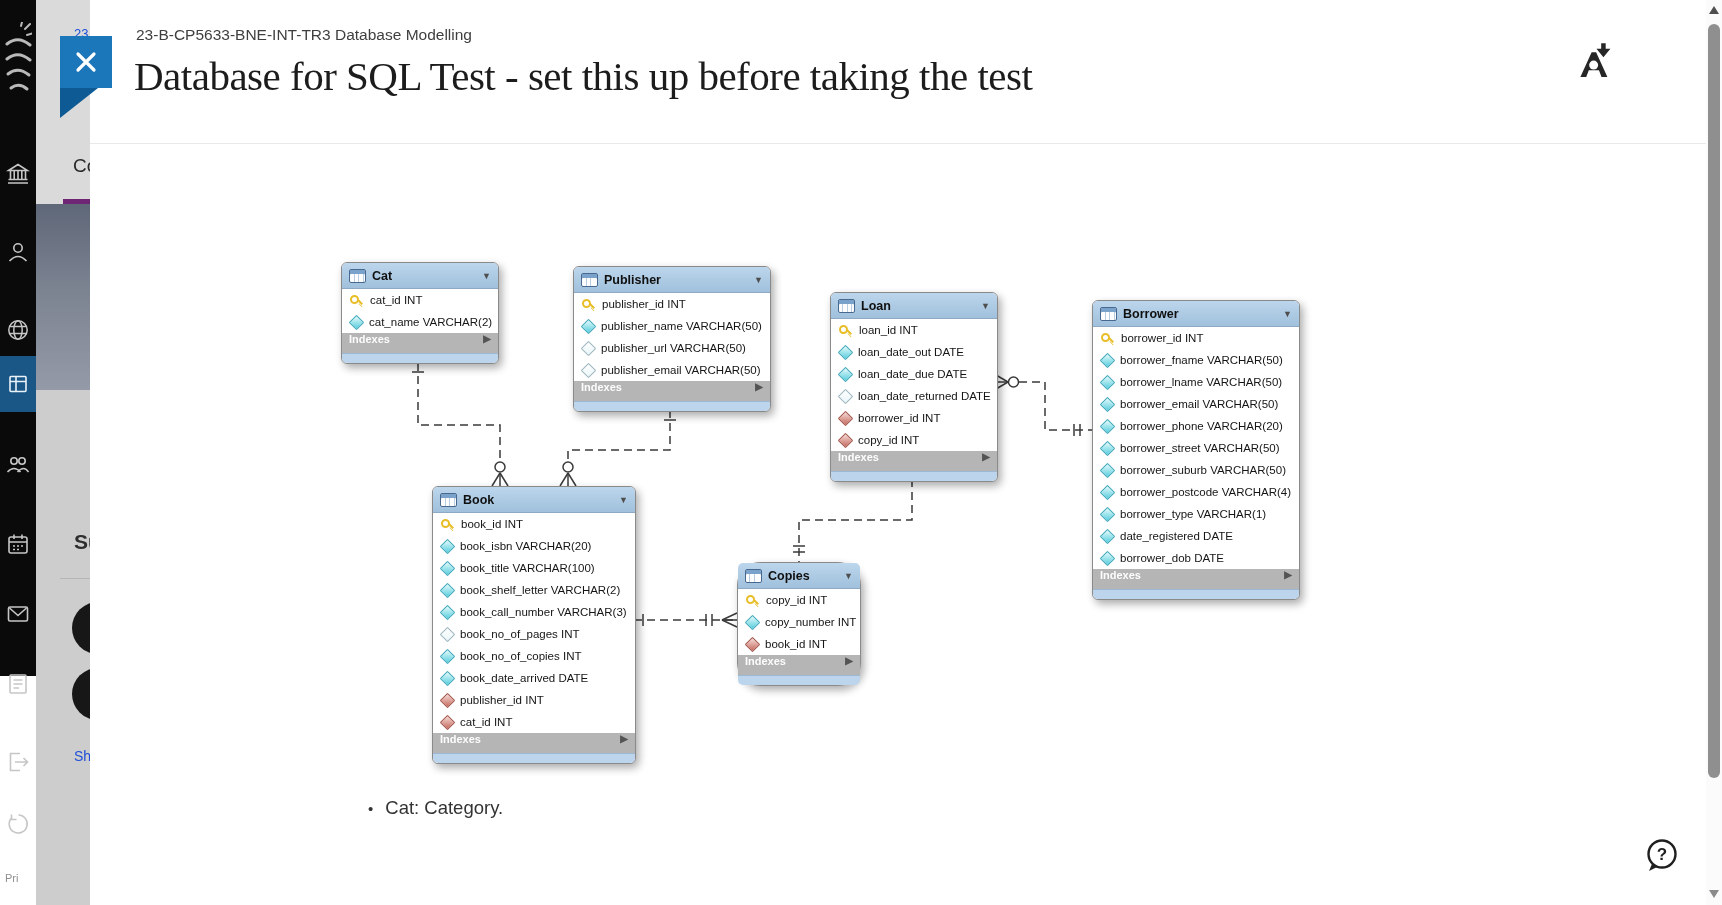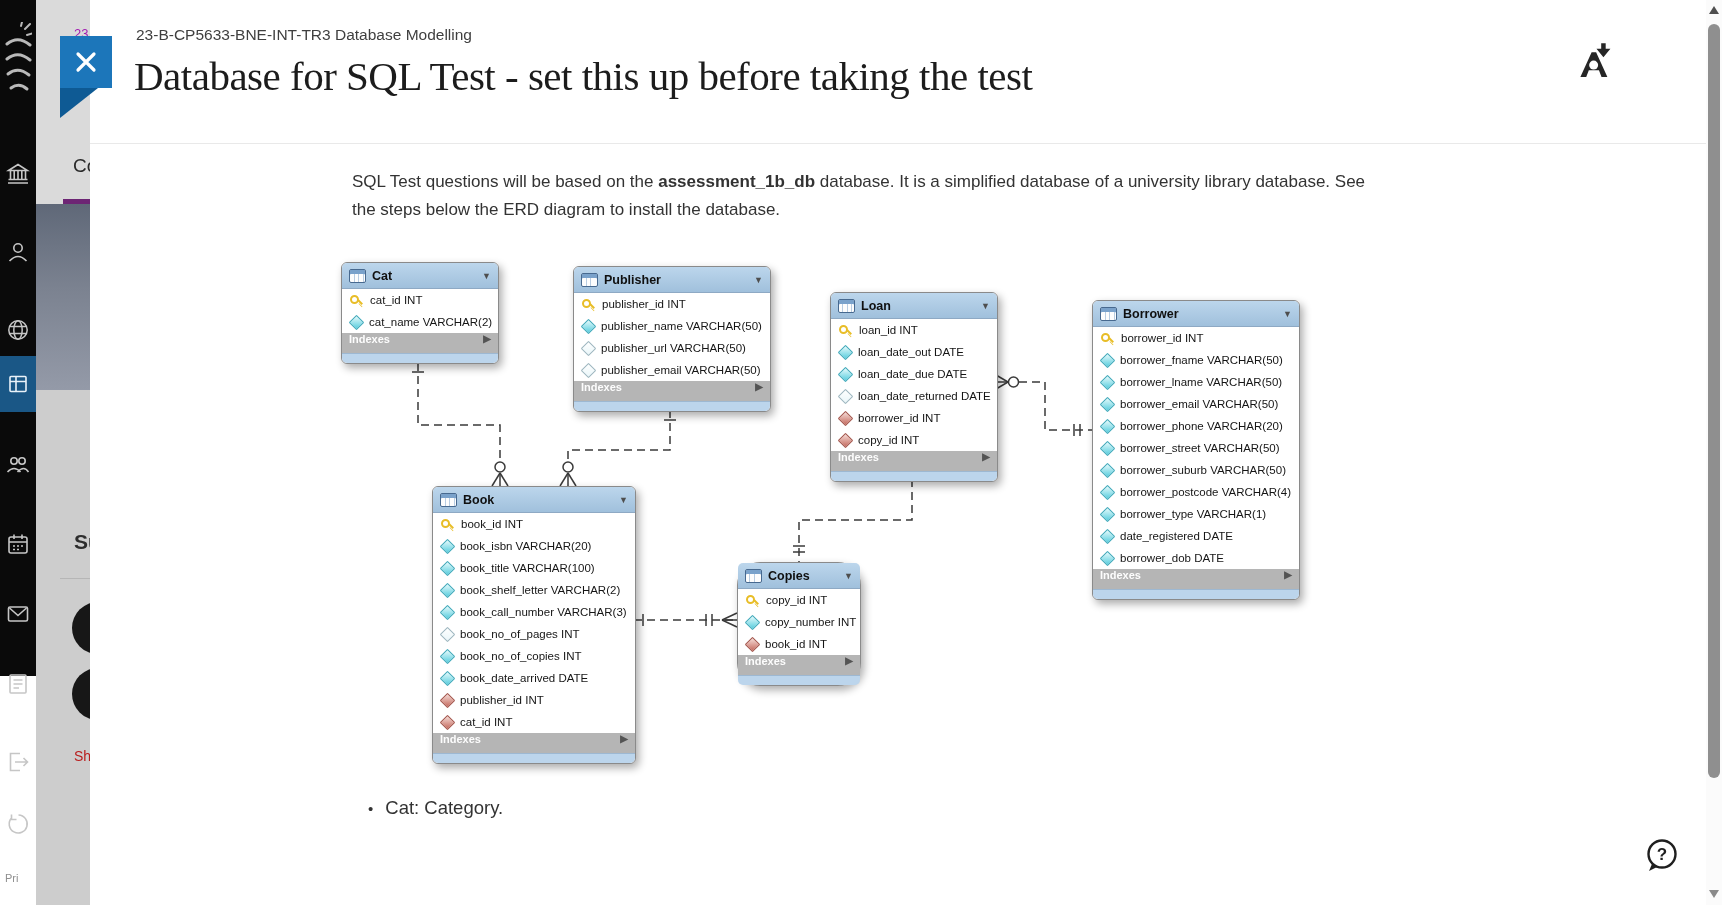--- a/index.html
+++ b/index.html
@@ -10,29 +10,29 @@
   .sidebar{position:absolute;left:0;top:0;width:36px;height:676px;background:#0a0a0a;z-index:3}
   .s-item{position:absolute;left:0;width:36px;display:flex;justify-content:center;align-items:center}
   .s-item svg{display:block}
   .active-tile{position:absolute;left:0;top:356px;width:36px;height:56px;background:#1a5786;
                display:flex;align-items:center;justify-content:center}
   .priv{position:absolute;left:5px;top:872px;font-size:11px;color:#8f8f8f}
 
   
   .underpage{position:absolute;left:36px;top:0;width:54px;height:905px;z-index:2;overflow:hidden;background:#cdcdcd}
   .up-head{position:absolute;left:0;top:0;width:54px;height:206px;background:#dadada}
-  .up-23{position:absolute;left:38px;top:26px;font-size:13px;color:#a21caf}
+  .up-23{position:absolute;left:38px;top:26px;font-size:13px;color:#1d4ed8}
   .up-tab{position:absolute;left:37px;top:155px;font-size:19px;color:#2a2a2a}
   .up-accent{position:absolute;left:27px;top:199px;width:27px;height:5px;background:#6d2574}
   .up-banner{position:absolute;left:0;top:204px;width:54px;height:186px;
              background:linear-gradient(180deg,#5f6878 0%,#7b8290 45%,#949aa8 100%)}
   .up-heading{position:absolute;left:38px;top:530px;font-size:21px;font-weight:bold;color:#2d2d2d}
   .up-div{position:absolute;left:24px;top:578px;width:30px;border-top:1px solid #b6b6b6}
   .up-av{position:absolute;left:36px;width:52px;height:52px;border-radius:50%;background:#171717}
-  .up-link{position:absolute;left:38px;top:748px;font-size:14px;color:#b91c1c;}
+  .up-link{position:absolute;left:38px;top:748px;font-size:14px;color:#1d4ed8;}
 
   
   .modal{position:absolute;left:90px;top:0;width:1616px;height:905px;background:#fff;z-index:4}
   .crumb{position:absolute;left:46px;top:26px;font-size:15.5px;color:#3f3f3f}
   .title{position:absolute;left:44px;top:52px;font-family:"Liberation Serif",serif;font-size:41px;
          color:#1c1c1c;letter-spacing:-.5px;white-space:nowrap}
   .divider{position:absolute;left:0;top:143px;width:1616px;border-top:1px solid #e9e9e9}
   .para{position:absolute;left:262px;top:168px;width:1015px;font-size:17px;line-height:27.5px;color:#333}
   .bullet-line{position:absolute;left:278px;top:797px;font-size:18.5px;color:#333}
   .bullet-line .bm{margin-right:12px;font-size:15px}
@@ -172,21 +172,20 @@
       <path d="M5.5 6 a9 9 0 1 0 7 -3 M5.5 2.5 v5 h5"></path>
     </svg>
   </div>
   <div class="priv">Pri</div>
 </div>
 
 <div class="modal">
   <div class="crumb">23-B-CP5633-BNE-INT-TR3 Database Modelling</div>
   <div class="title">Database for SQL Test - set this up before taking the test</div>
   <div class="divider"></div>
-  <div class="para"><span>SQL Test questions will be based on the </span><b>assessment_1b_db</b><span> database. It is a simplified database of a university library database. See the steps below the ERD diagram to install the database.</span></div>
   <div class="bullet-line"><span class="bm">•</span><span>Cat: Category.</span></div>
 
   <div class="ally-btn">
     <svg width="34" height="36" viewBox="0 0 30 32">
       <path d="M20.5 1 h4 v5 h4.2 l-6.2 7.5 -6.2 -7.5 h4.2 z" fill="#262626"></path>
       <path d="M12 9 h4 l10 22 h-5.2 l-2.3 -5.8 h-9 L7.2 31 H2 Z" fill="#262626"></path>
       <circle cx="13.8" cy="20.5" r="4" fill="#ffffff"></circle>
     </svg>
   </div>
 

